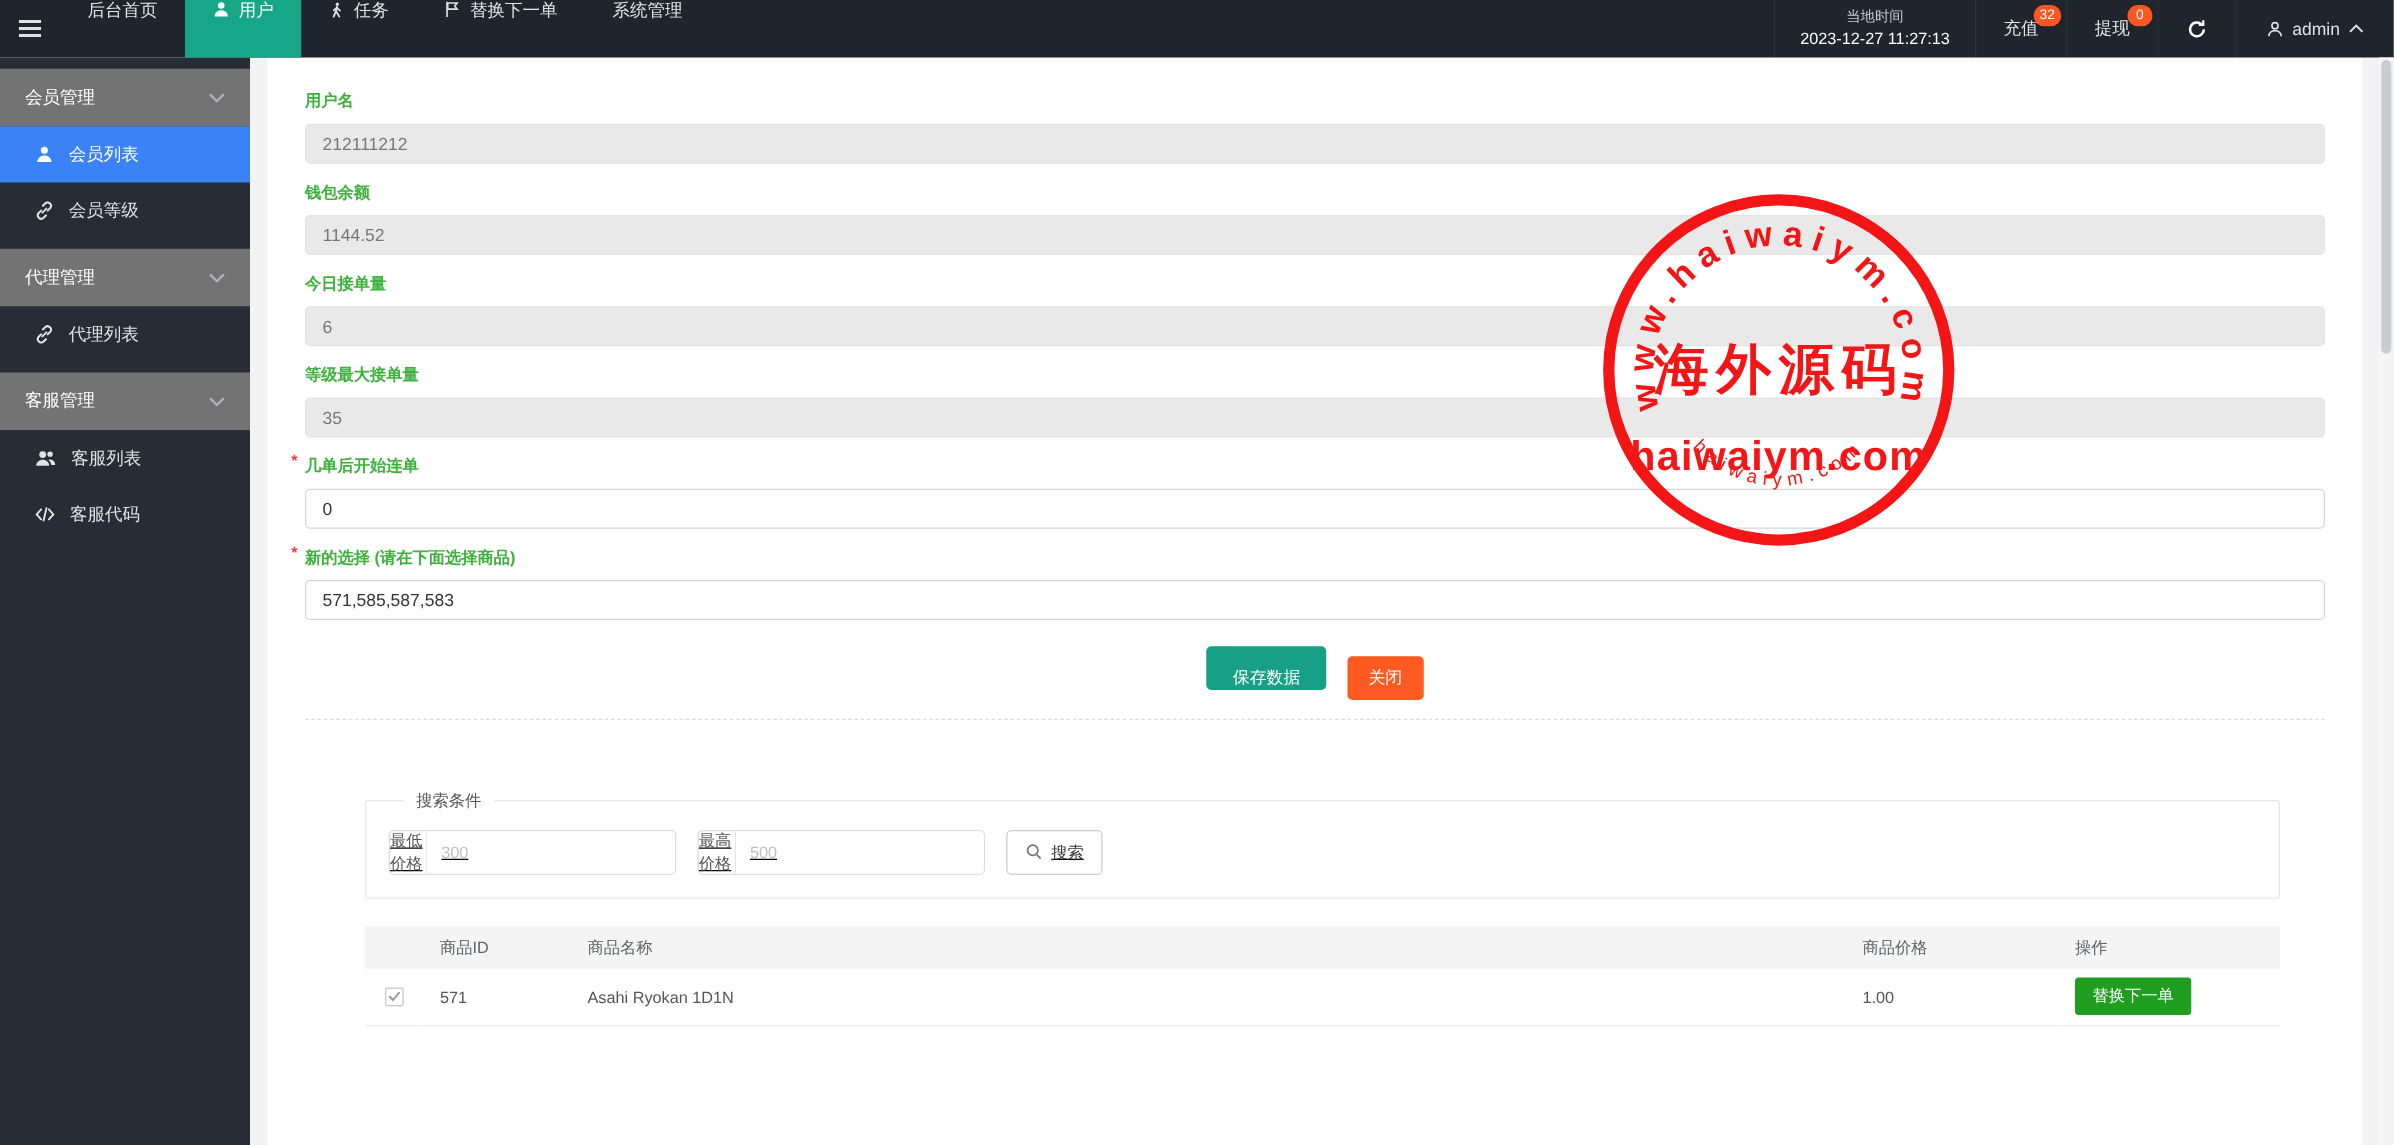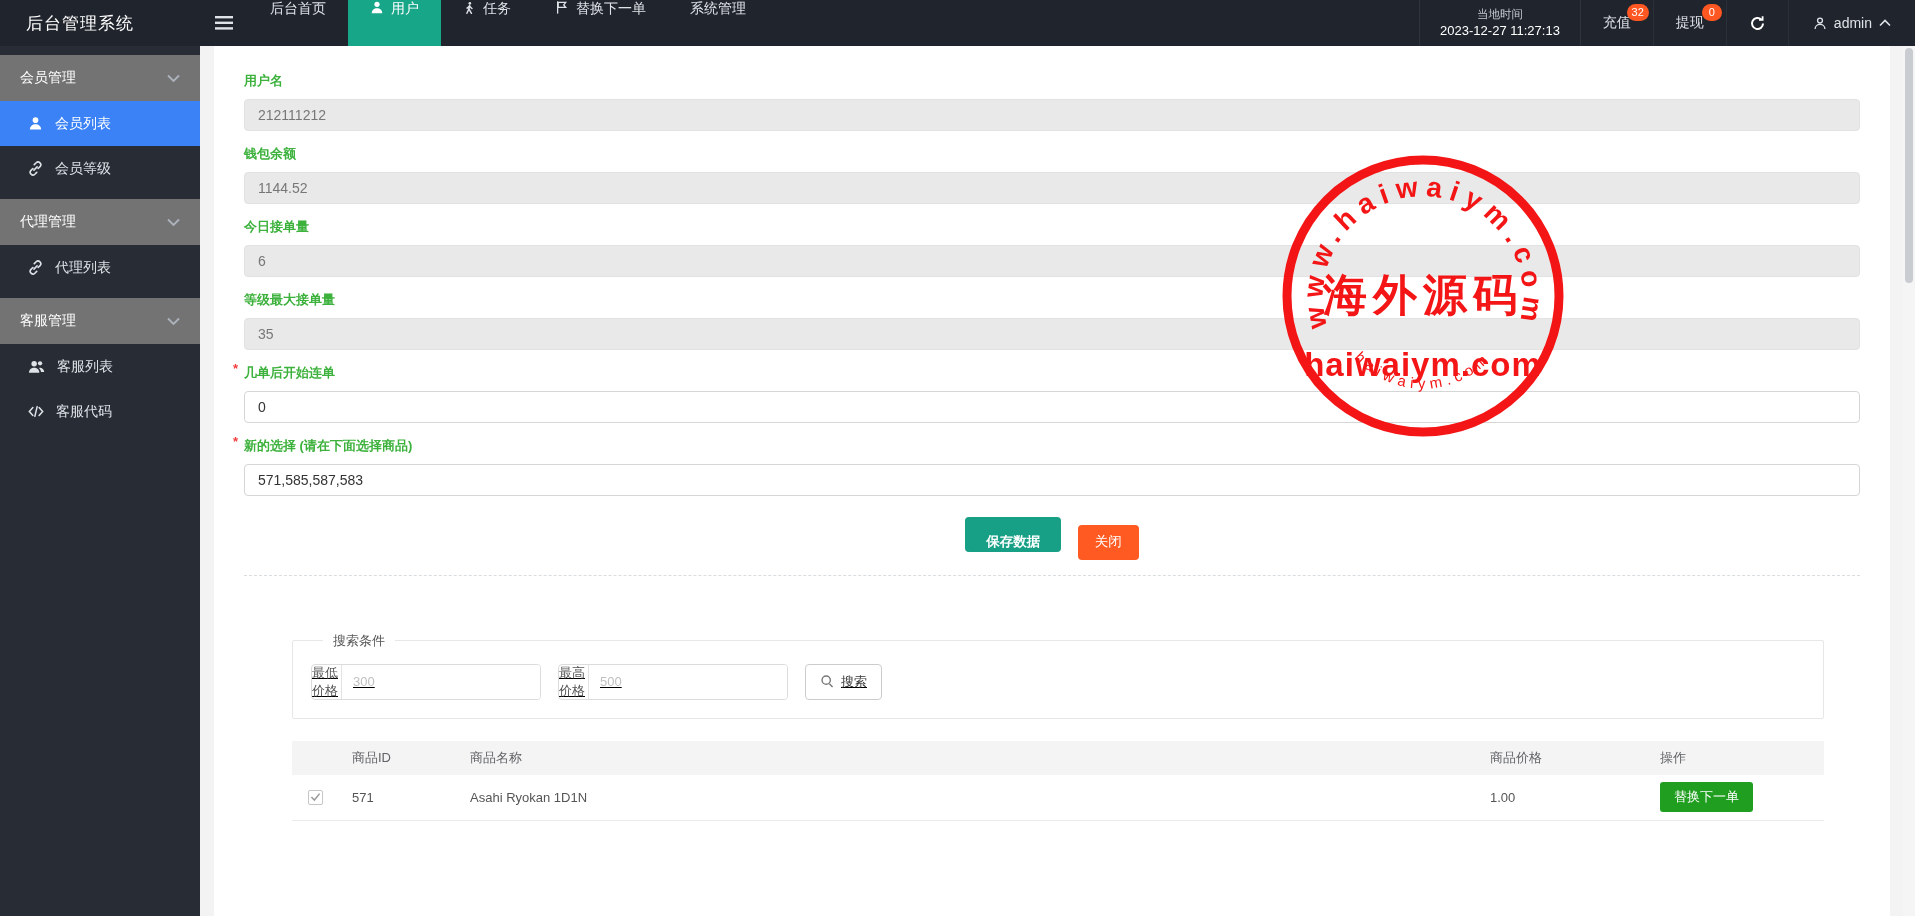--- a/index.html
+++ b/index.html
@@ -50,21 +50,21 @@
   .field-label .star { color:#f23c3c; font-size:13px; position:absolute; left:-11px; top:-3px; font-weight:bold; }
   .inp { width:100%; height:32px; border-radius:4px; font-size:14px; padding:0 13px;
     font-family:"Liberation Sans","DejaVu Sans",sans-serif; outline:none; }
   .inp.disabled { background:#e9e9e9; border:1px solid #e2e2e2; color:#777; }
   .inp.edit { background:#fff; border:1px solid #d6d6d6; color:#333; }
   .inp::placeholder { color:#bdbdbd; }
 
   .btn-row { text-align:center; margin:21px 0 15px; }
   .btn { display:inline-block; border:none; height:35px; border-radius:4px; color:#fff;
     font-size:13.5px; cursor:pointer; font-family:inherit; }
-  .btn-save { background:#17a086; padding:16px 21px; margin-right:12px;font-weight:bold; }
+  .btn-save { background:#17a086; padding:16px 21px; margin-right:12px; }
   .btn-close { background:#ff5a22; padding:0 17px; }
   .dashed { border-top:1px dashed #d9dde0; }
 
   
   fieldset.search { margin:56px 36px 0 48px; border:1px solid #e7e7e7; border-radius:2px;
     padding:14px 18px 18px; }
   fieldset.search legend { font-size:13px; color:#555; padding:0 10px; margin-left:12px; }
   .search-row { display:flex; gap:17px;text-decoration:underline; }
   .igroup { display:flex; width:230px; height:36px; border:1px solid #dcdcdc; border-radius:4px;
     overflow:hidden; background:#fff; }
@@ -99,21 +99,20 @@
   
   .stamp { position:absolute; left:1273px; top:146px; width:300px; height:300px;
     z-index:9; opacity:.93; pointer-events:none; }
 
   .ic { flex:none; }
 </style>
 </head>
 <body>
 
 <div class="navbar">
-  <div class="brand">后台管理系统</div>
   <div class="nav-toggle">
     <svg class="ic" width="18" height="14" viewBox="0 0 18 14">
         <g fill="#dfe3e8">
           <rect x="0" y="0" width="18" height="2.4"></rect>
           <rect x="0" y="5.6" width="18" height="2.4"></rect>
           <rect x="0" y="11.2" width="18" height="2.4"></rect>
         </g>
       </svg>
   </div>
   <div class="nav-items">

